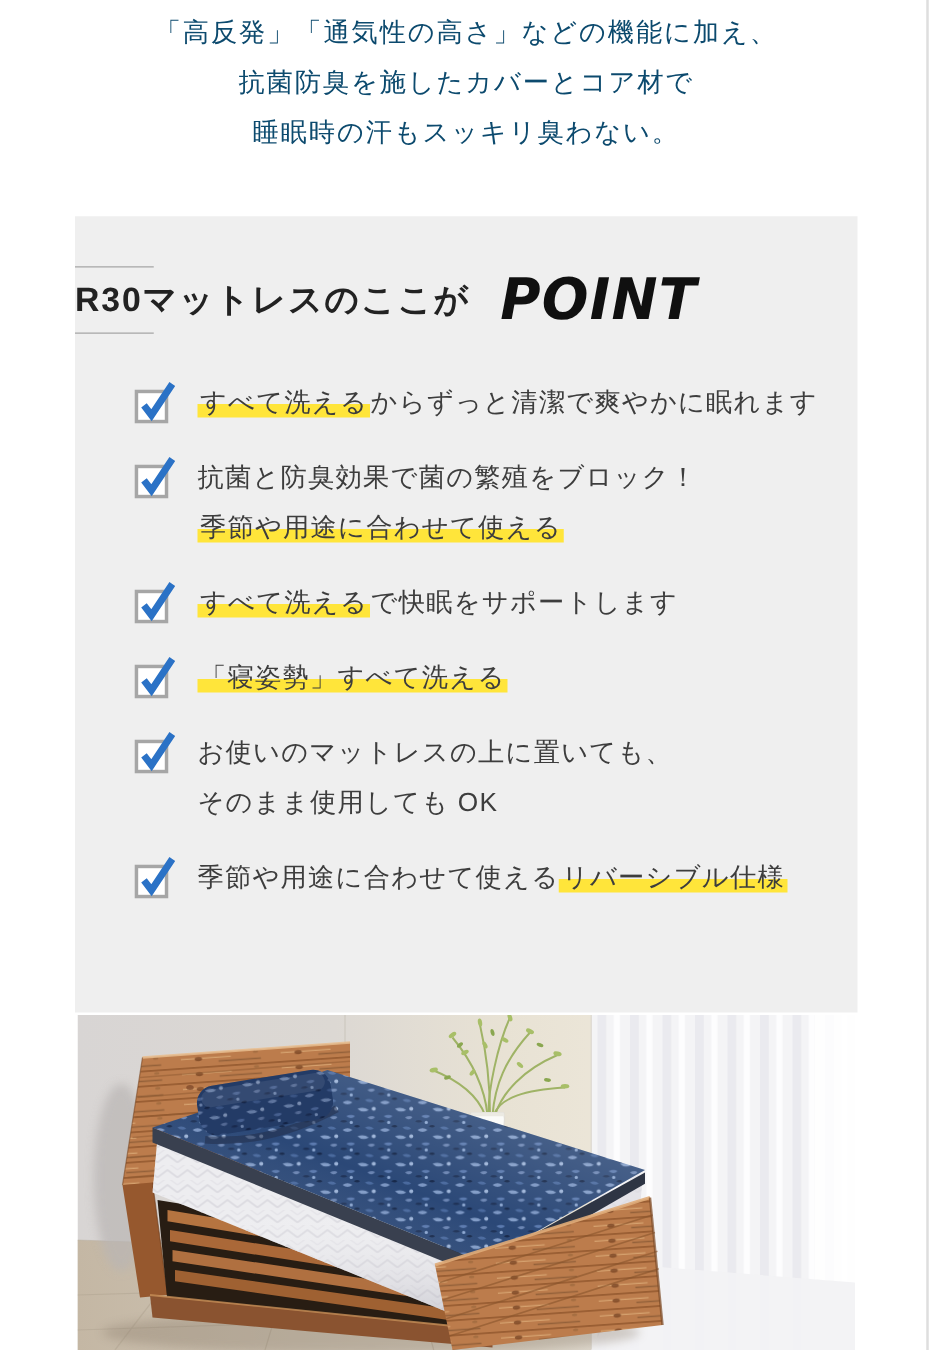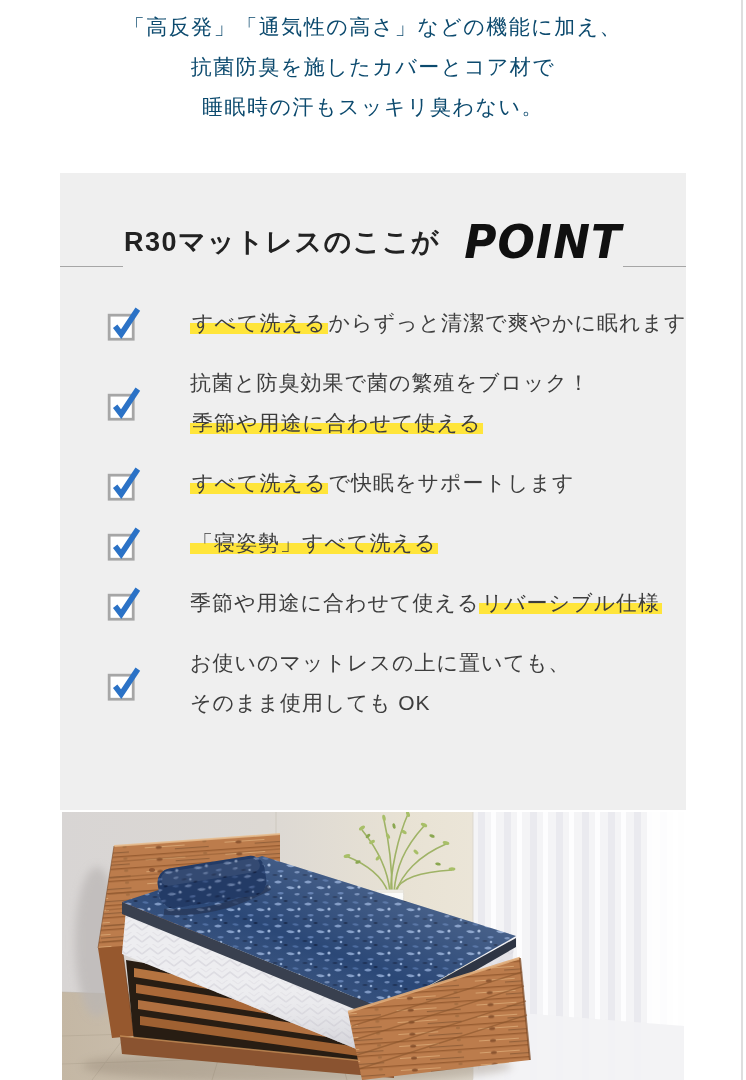--- a/index.html
+++ b/index.html
@@ -26,36 +26,36 @@
     color:#0c4a6e;
   }
   
   .panel{
     width:626px;height:637px;
     margin:46px auto 0;
     background:#efefef;
     box-sizing:border-box;
     padding-top:40px;
   }
-  .heading{display:flex;align-items:flex-end;width:100%;height:54px;}
+  .heading{display:flex;align-items:flex-start;width:100%;height:54px;flex-direction:column;}
   .rule{height:1px;background:#a6a6a6;width:63px;flex:none;}
   .htext{flex:1;display:flex;align-items:center;justify-content:center;gap:24px;}
   .jp{
     font-size:27px;font-weight:700;letter-spacing:1.5px;color:#222222;
   }
   .en{
     display:inline-block;
     font-size:44px;font-weight:800;font-style:italic;
     letter-spacing:1px;color:#101010;
     font-family:"DejaVu Sans","Liberation Sans",sans-serif;
     transform:scaleY(1.04);
   }
   
   .checklist{list-style:none;margin:36px 0 0;padding:0 18px 0 45px;}
-  .row{display:flex;align-items:center;margin-bottom:20px;gap:32px;}
+  .row{display:flex;margin-bottom:20px;}
   .cb{width:37px;height:37px;flex:none;margin-right:16px;}
   .lines{flex:1;min-width:0;}
   .line{
     margin:0;font-size:21px;line-height:40px;
     letter-spacing:1px;color:#3d3d3d;white-space:nowrap;
   }
   .hl{
     background-image:linear-gradient(to bottom,
       rgba(0,0,0,0) 54%, #ffe53a 54%, #ffe53a 100%);
     padding:0 2px;
@@ -122,31 +122,31 @@
     <div class="lines">
           <p class="line"><span class="hl">「寝姿勢」すべて洗える</span></p>
         </div>
   </li>
       <li class="row">
     <svg class="cb" viewBox="0 0 40 40" aria-hidden="true">
       <rect x="4.5" y="11" width="26" height="26" fill="#ffffff" stroke="#a6a6a6" stroke-width="3"></rect>
       <path d="M11 23 L17.5 31.5 L35.5 4.5" fill="none" stroke="#2b72c6" stroke-width="6" stroke-linecap="butt" stroke-linejoin="miter"></path>
     </svg>
     <div class="lines">
-          <p class="line"><span>季節や用途に合わせて使える</span><span class="hl">リバーシブル仕様</span></p>
-        </div>
-  </li>
-      <li class="row">
-    <svg class="cb" viewBox="0 0 40 40" aria-hidden="true">
-      <rect x="4.5" y="11" width="26" height="26" fill="#ffffff" stroke="#a6a6a6" stroke-width="3"></rect>
-      <path d="M11 23 L17.5 31.5 L35.5 4.5" fill="none" stroke="#2b72c6" stroke-width="6" stroke-linecap="butt" stroke-linejoin="miter"></path>
-    </svg>
-    <div class="lines">
           <p class="line"><span>お使いのマットレスの上に置いても、</span></p>
           <p class="line"><span>そのまま使用しても OK</span></p>
+        </div>
+  </li>
+      <li class="row">
+    <svg class="cb" viewBox="0 0 40 40" aria-hidden="true">
+      <rect x="4.5" y="11" width="26" height="26" fill="#ffffff" stroke="#a6a6a6" stroke-width="3"></rect>
+      <path d="M11 23 L17.5 31.5 L35.5 4.5" fill="none" stroke="#2b72c6" stroke-width="6" stroke-linecap="butt" stroke-linejoin="miter"></path>
+    </svg>
+    <div class="lines">
+          <p class="line"><span>季節や用途に合わせて使える</span><span class="hl">リバーシブル仕様</span></p>
         </div>
   </li>
     </ul>
 </section>
 
 <figure class="photo">
   <svg viewBox="0 0 622 268" aria-hidden="true">
     <defs>
       <linearGradient id="wallGrad" x1="0" y1="0" x2="1" y2="0">
         <stop offset="0" stop-color="#d8d5d4"></stop>

